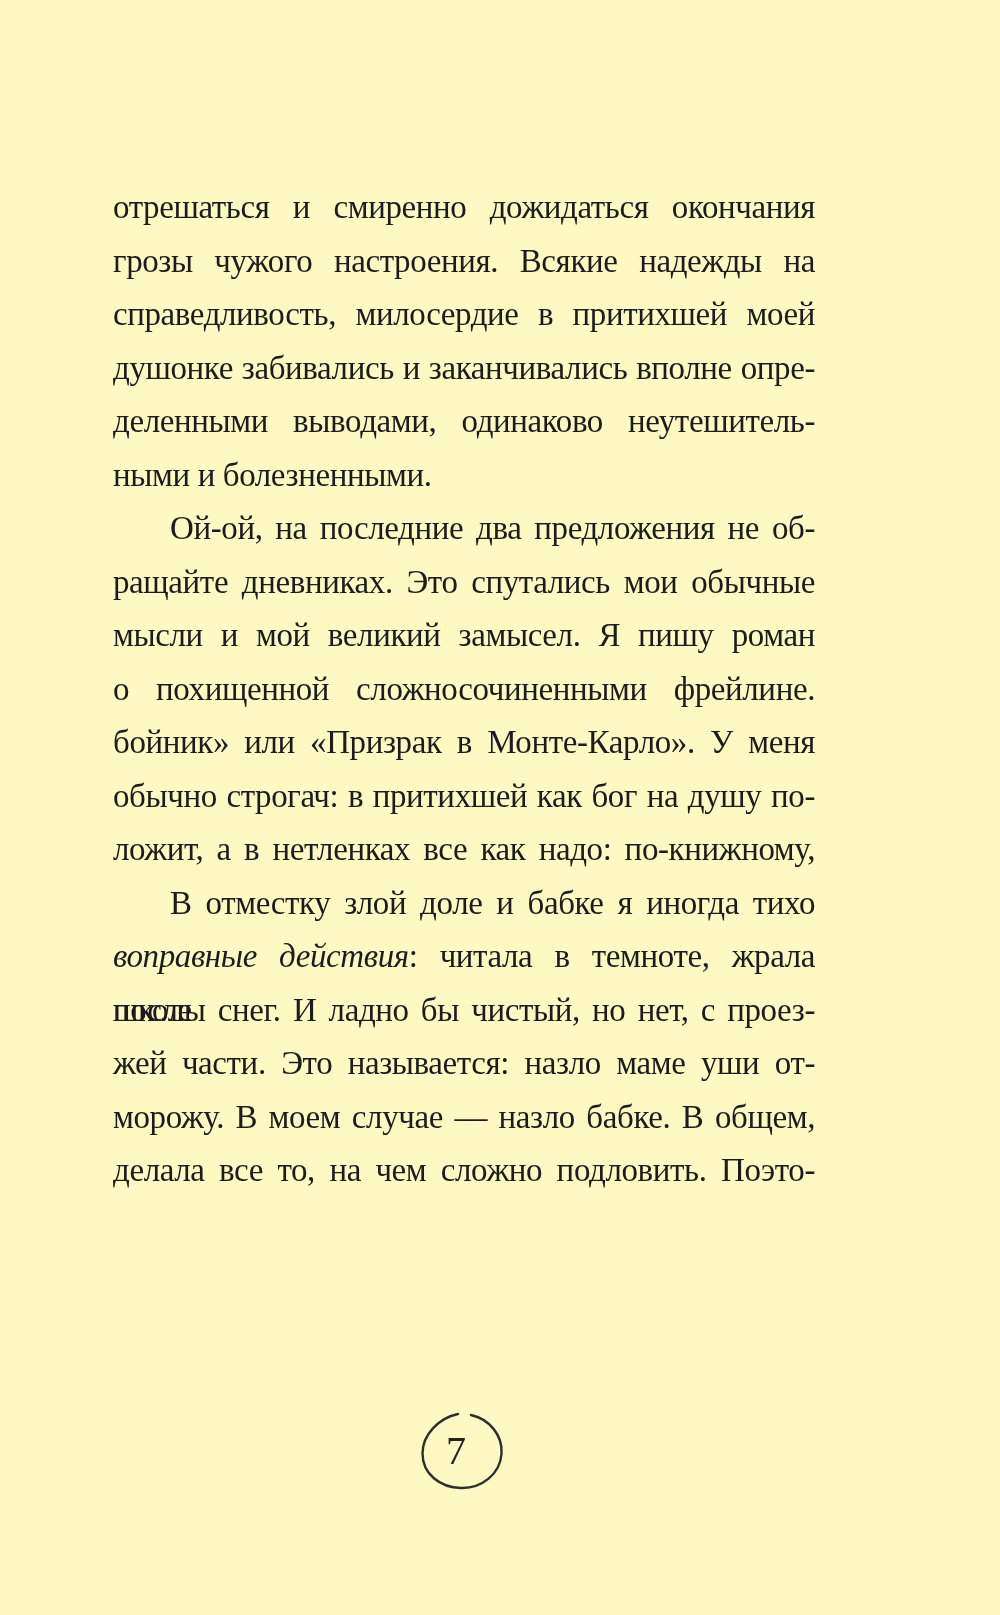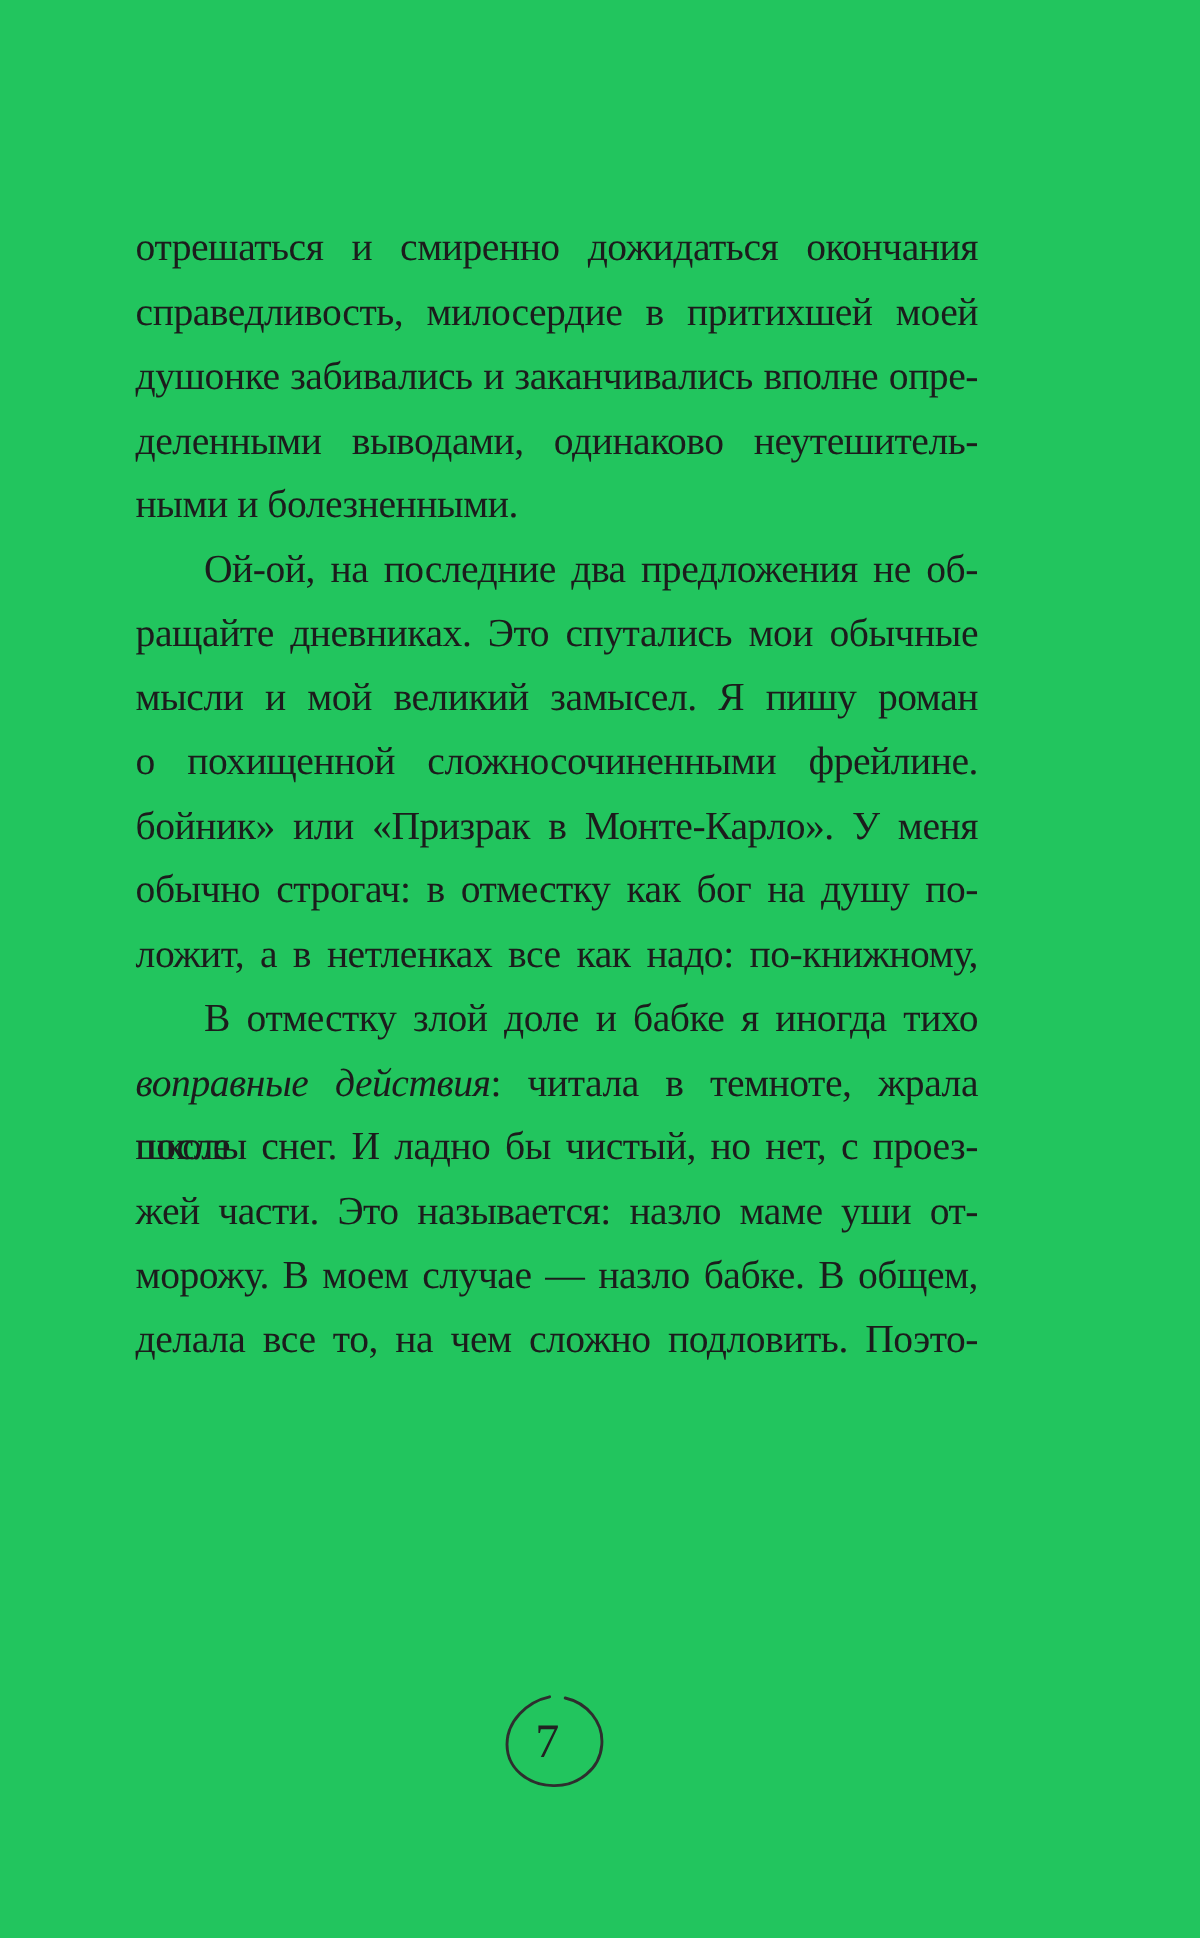--- a/index.html
+++ b/index.html
@@ -4,21 +4,21 @@
 <style>
   html, body {
     margin: 0;
     padding: 0;
     background: #ffffff;
   }
   .page {
     position: relative;
     width: 1000px;
     height: 1615px;
-    background: #22c55e;
+    background: #fef9c3;
     overflow: hidden;
     font-family: "Liberation Serif", "DejaVu Serif", serif;
     color: #1c1c1c;
   }
   .text-block {
     position: absolute;
     left: 113px;
     top: 181px;
     width: 702px;
     font-size: 33px;
@@ -68,30 +68,31 @@
     letter-spacing: 0;
   }
 </style>
 </head>
 <body>
 
 <div class="page">
 
   <div class="text-block">
     <div class="line">отрешаться и смиренно дожидаться окончания</div>
+    <div class="line">грозы чужого настроения. Всякие надежды на</div>
     <div class="line">справедливость, милосердие в притихшей моей</div>
     <div class="line">душонке забивались и заканчивались вполне опре-</div>
     <div class="line">деленными выводами, одинаково неутешитель-</div>
     <div class="line endpara">ными и болезненными.</div>
     <div class="line indent">Ой-ой, на последние два предложения не об-</div>
     <div class="line">ращайте дневниках. Это спутались мои обычные</div>
     <div class="line">мысли и мой великий замысел. Я пишу роман</div>
     <div class="line">о похищенной сложносочиненными фрейлине.</div>
     <div class="line">бойник» или «Призрак в Монте-Карло». У меня</div>
-    <div class="line">обычно строгач: в отместку как бог на душу по-</div>
+    <div class="line">обычно строгач: в притихшей как бог на душу по-</div>
     <div class="line">ложит, а в нетленках все как надо: по-книжному,</div>
     <div class="line indent">В отместку злой доле и бабке я иногда тихо</div>
     <div class="line"><span class="italic">воправные действия</span><span>: читала в темноте, жрала после</span></div>
     <div class="line">школы снег. И ладно бы чистый, но нет, с проез-</div>
     <div class="line">жей части. Это называется: назло маме уши от-</div>
     <div class="line">морожу. В моем случае — назло бабке. В общем,</div>
     <div class="line">делала все то, на чем сложно подловить. Поэто-</div>
   </div>
 
   <div class="page-number-badge">

